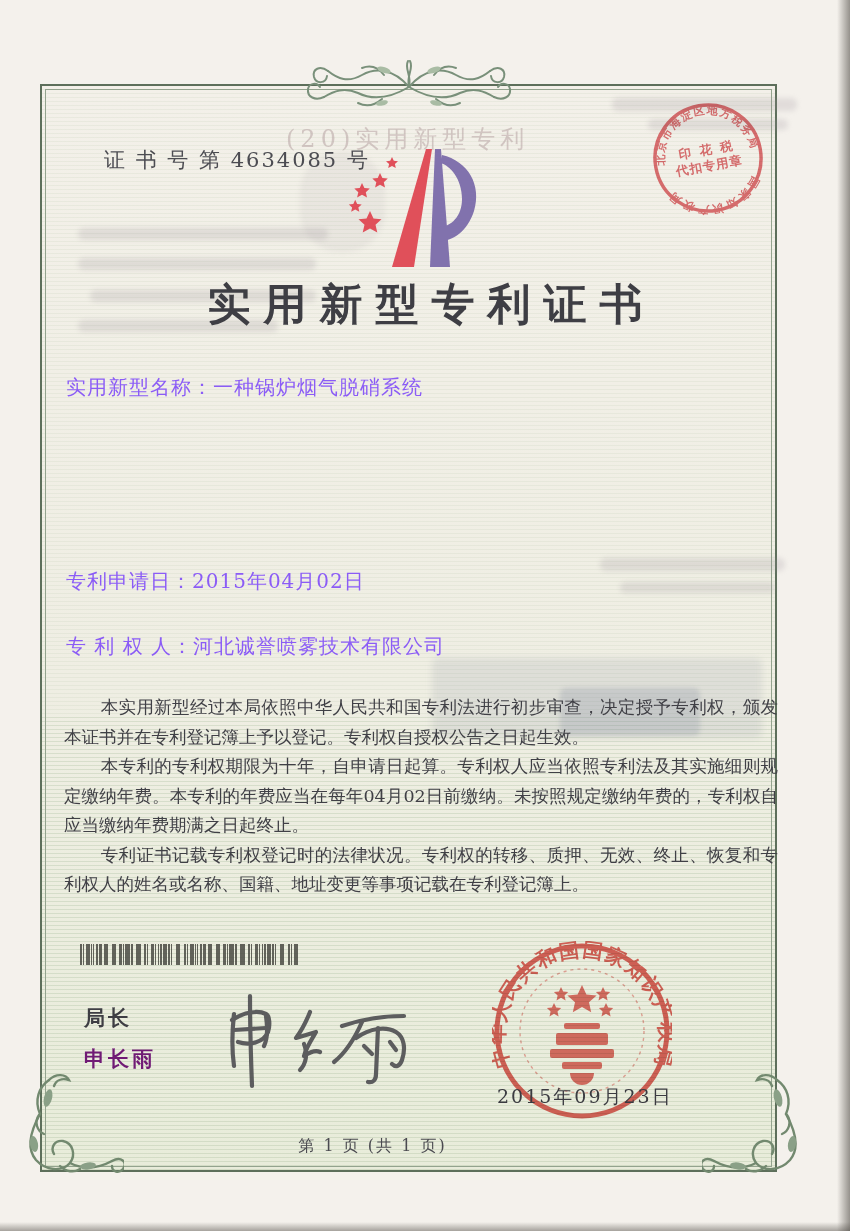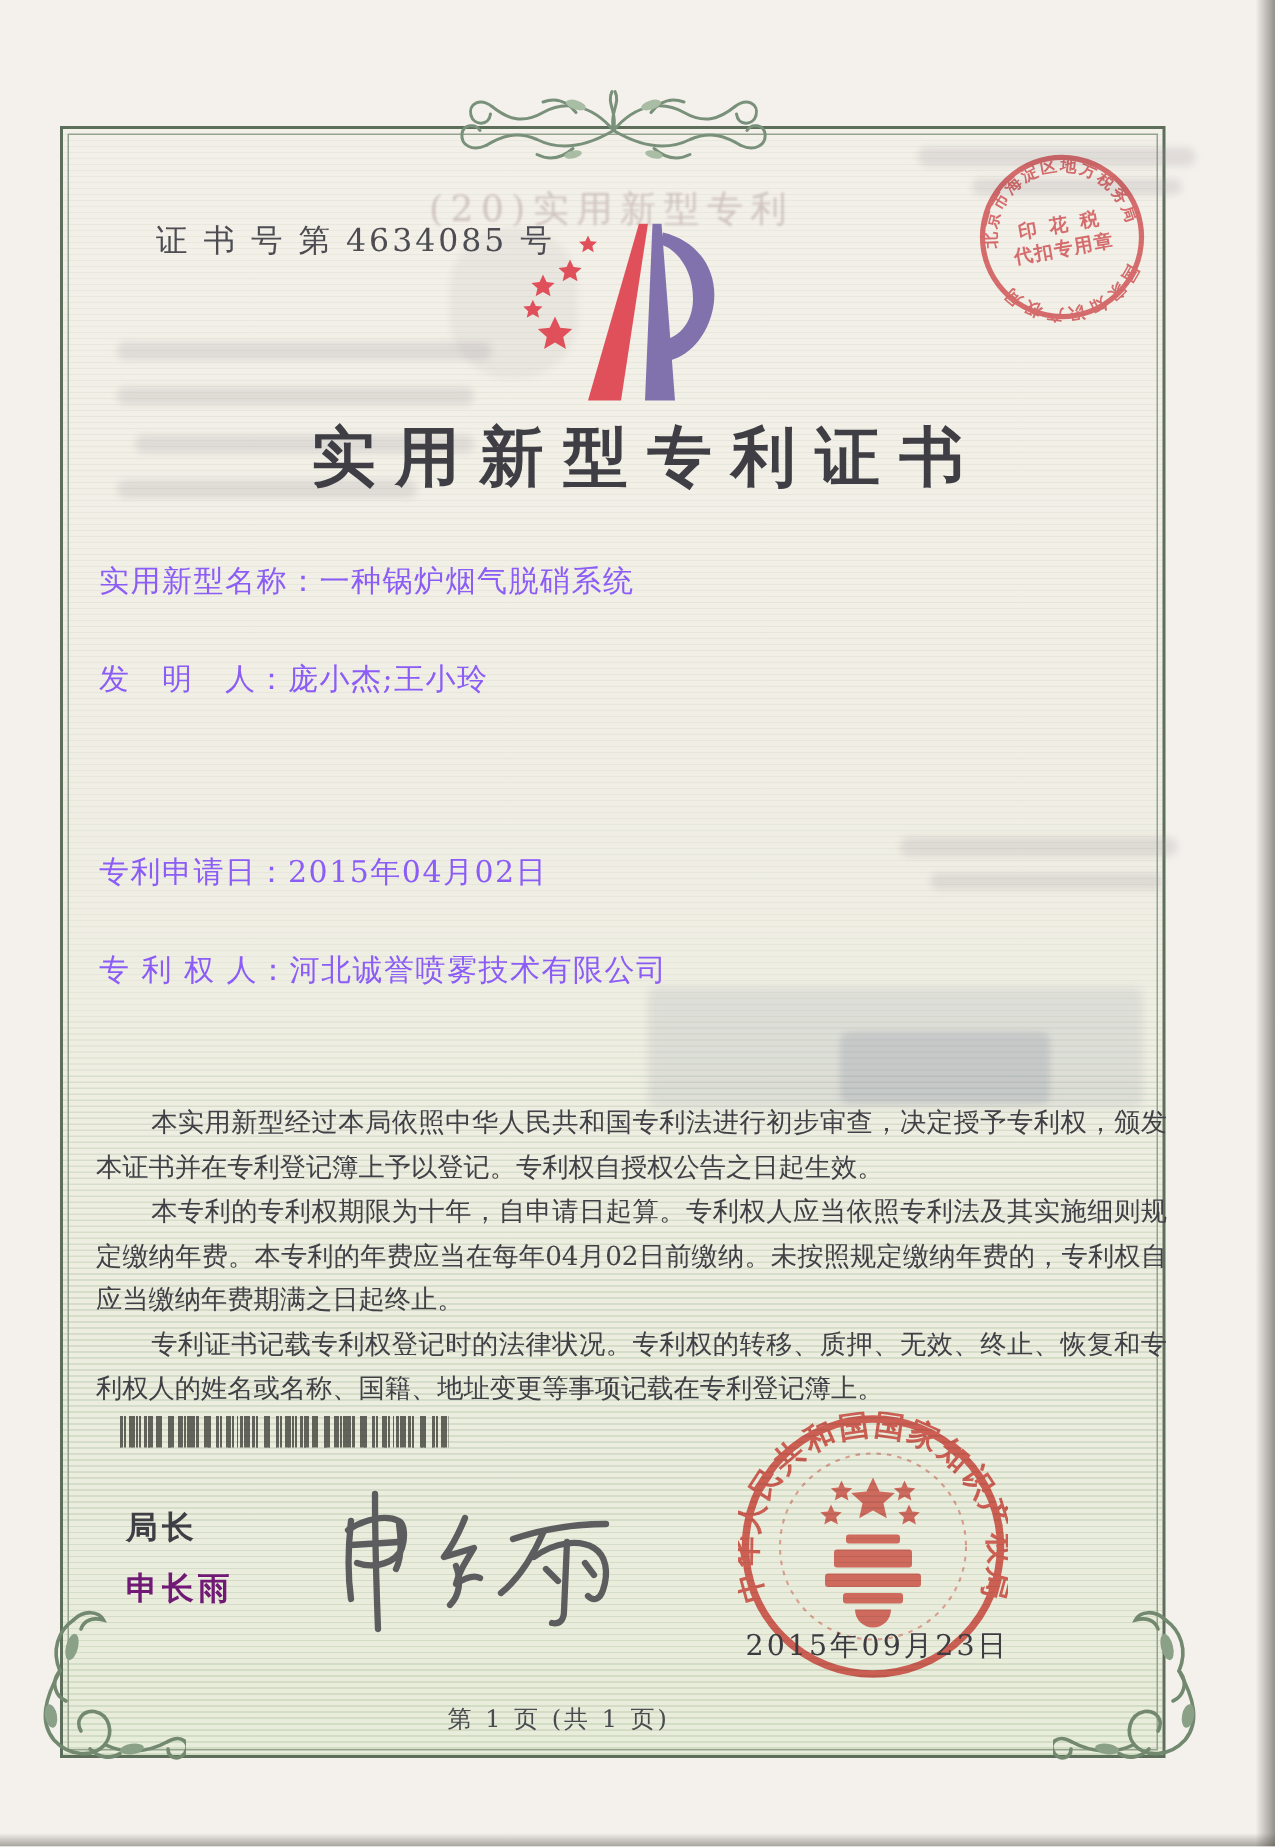--- a/index.html
+++ b/index.html
@@ -49,21 +49,21 @@
     z-index:12;opacity:.88;mix-blend-mode:multiply;transform:rotate(-10deg);}
   .logo{position:absolute;left:346px;top:149px;width:138px;height:122px;z-index:10;}
   .title{position:absolute;left:0;width:100%;top:276px;text-align:center;
     font-size:43px;font-weight:700;letter-spacing:13px;text-indent:13px;
     color:#3e3e44;z-index:10;}
   
   .field{position:absolute;left:66px;font-size:20px;color:#8b5cf6;letter-spacing:1px;
     z-index:10;white-space:nowrap;}
   .f0{top:374px}.f1{top:439px}.f2{top:504px}.f3{top:568px}.f4{top:633px}.f5{top:698px}
   
-  .paras{position:absolute;left:64px;top:735px;width:714px;z-index:10;
+  .paras{position:absolute;left:64px;top:693px;width:714px;z-index:10;
     font-size:17.5px;line-height:29.5px;color:#404046;text-align:justify;}
   .paras p{margin:0;text-indent:2.1em;}
   
   .barcode{position:absolute;left:80px;top:944px;width:219px;height:21px;z-index:10;
     background-image:
       repeating-linear-gradient(90deg,#45453f 0 2px,transparent 2px 3px,#45453f 3px 4px,transparent 4px 8px),
       repeating-linear-gradient(90deg,#45453f 0 1px,transparent 1px 6px,#45453f 6px 9px,transparent 9px 13px);
     opacity:.82;}
   .director-title{position:absolute;left:84px;top:1004px;font-size:21px;font-weight:700;
     color:#3e3e44;letter-spacing:3px;z-index:10;}
@@ -183,21 +183,20 @@
       <path d="M46,8 l1.8,3.8 4.2,.4 -3.1,2.8 .9,4.1 -3.8,-2.2 -3.8,2.2 .9,-4.1 -3.1,-2.8 4.2,-.4 Z"></path>
     </g>
     <polygon points="80,0 86,0 68,118 46,118" fill="#e0505a"></polygon>
     <polygon points="89,0 95,0 104,118 84,118" fill="#8172ad"></polygon>
     <path d="M96,6 C122,12 136,36 128,62 C121,84 104,94 90,92 L88,78 C104,80 116,68 116,50 C116,30 104,16 94,14 Z" fill="#8172ad"></path>
   </svg>
 
   <div class="title">实用新型专利证书</div>
 
   <div class="field f0"><span>实用新型名称：</span><span>一种锅炉烟气脱硝系统</span></div>
-  <div class="field f1"><span>发　明　人：</span><span>庞小杰;王小玲</span></div>
   <div class="field f3"><span>专利申请日：</span><span>2015年04月02日</span></div>
   <div class="field f4"><span>专 利 权 人：</span><span>河北诚誉喷雾技术有限公司</span></div>
 
   <div class="paras">
     <p>本实用新型经过本局依照中华人民共和国专利法进行初步审查，决定授予专利权，颁发本证书并在专利登记簿上予以登记。专利权自授权公告之日起生效。</p>
     <p>本专利的专利权期限为十年，自申请日起算。专利权人应当依照专利法及其实施细则规定缴纳年费。本专利的年费应当在每年04月02日前缴纳。未按照规定缴纳年费的，专利权自应当缴纳年费期满之日起终止。</p>
     <p>专利证书记载专利权登记时的法律状况。专利权的转移、质押、无效、终止、恢复和专利权人的姓名或名称、国籍、地址变更等事项记载在专利登记簿上。</p>
   </div>
 
   <div class="barcode"></div>

